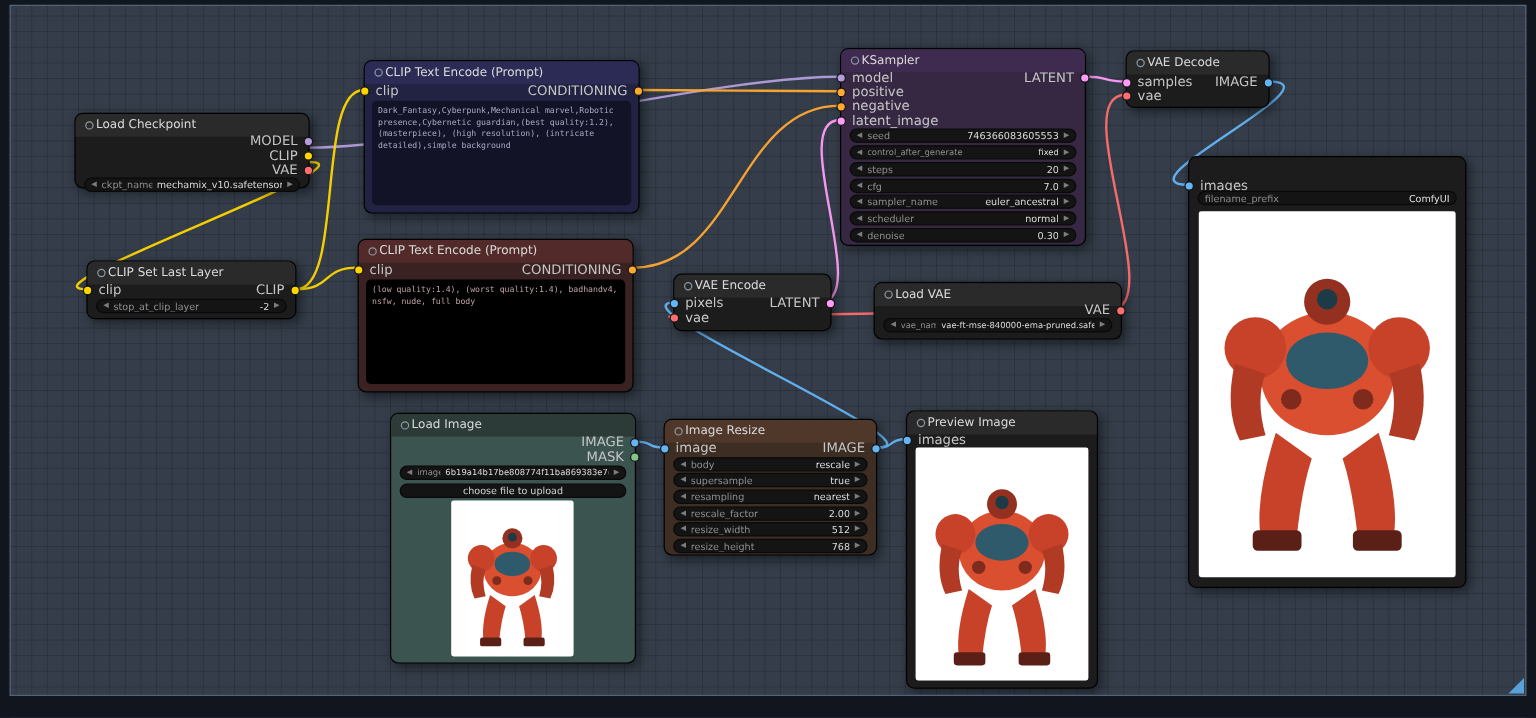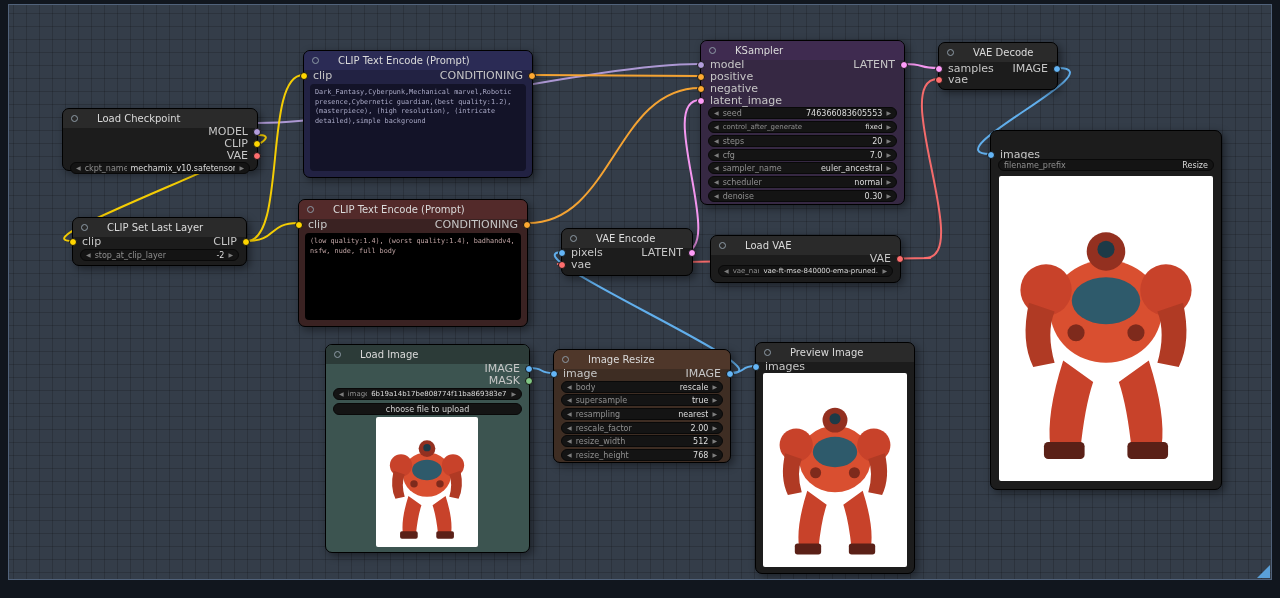--- a/index.html
+++ b/index.html
@@ -8,21 +8,21 @@
 
   #canvas{position:absolute;inset:0;background-color:#343d49;
     background-image:linear-gradient(rgba(0,0,0,.16) 1px,transparent 1px),
                      linear-gradient(90deg,rgba(0,0,0,.16) 1px,transparent 1px);
     background-size:13px 13px;z-index:0}
   #wires{position:absolute;left:0;top:0;width:1280px;height:598px;z-index:1;pointer-events:none}
   #wires path{fill:none;stroke-width:2;stroke-linecap:round;opacity:.95}
 
   .node{position:absolute;z-index:2;background:#1c1c1c;border:1px solid #000;
     border-radius:7px;box-shadow:3px 3px 9px rgba(0,0,0,.45);color:#ccc}
-  .nh{height:19px;display:flex;align-items:center;gap:19px;padding:0 8px;
+  .nh{height:19px;display:flex;align-items:center;gap:2px;padding:0 8px;
     border-radius:6px 6px 0 0;background:#2a2a2a;color:#dadada;font-size:10px;white-space:nowrap;overflow:hidden}
   .cdot{width:7px;height:7px;border-radius:50%;border:1px solid #8d9aa5;flex:none}
 
   .port{position:absolute;width:8px;height:8px;border-radius:50%;border:1px solid #141414;z-index:3}
   .port.in{left:-4px}
   .port.out{right:-4px}
   .plabel{position:absolute;font-size:11px;line-height:10px;color:#c6c6c6;white-space:nowrap}
   .plabel.in{left:9px}
   .plabel.out{right:9px}
 
@@ -65,21 +65,21 @@
   <path d="M683,252 C728,252 655,100 700,100" stroke="#FF9CF9"></path>
   <path d="M905,64 C925,64 918,68 938,68" stroke="#FF9CF9"></path>
   <path d="M925,258 C975,258 888,79 938,79" stroke="#FF6E6E"></path>
   <path d="M925,258 C985,258 503,264 563,264" stroke="#FF6E6E"></path>
   <path d="M530,368 C545,368 538,373 553,373" stroke="#64B5F6"></path>
   <path d="M731,373 C746,373 740,366 755,366" stroke="#64B5F6"></path>
   <path d="M731,373 C791,373 503,252 563,252" stroke="#64B5F6"></path>
   <path d="M1058,68 C1118,68 930,154 990,154" stroke="#64B5F6"></path>
 </svg>
 
-<div class="node" style="left:62px;top:108px;width:196px;height:63px">
+<div class="node" style="left:62px;top:94px;width:196px;height:63px">
   <div class="nh">
     <span class="cdot"></span>
     <span>Load Checkpoint</span>
   </div>
   <span class="port out" style="top: 19px; background: rgb(179, 157, 219);"></span>
   <span class="plabel out" style="top:18px">MODEL</span>
   <span class="port out" style="top: 31px; background: rgb(255, 213, 0);"></span>
   <span class="plabel out" style="top:30px">CLIP</span>
   <span class="port out" style="top: 43px; background: rgb(255, 110, 110);"></span>
   <span class="plabel out" style="top:42px">VAE</span>
@@ -202,21 +202,21 @@
   <span class="plabel in" style="top:32px">vae</span>
   <span class="port out" style="top: 22px; background: rgb(100, 181, 246);"></span>
   <span class="plabel out" style="top:21px">IMAGE</span>
 </div>
 
 <div class="node" style="left:990px;top:130px;width:232px;height:360px">
   <span class="port in" style="top: 20px; background: rgb(100, 181, 246);"></span>
   <span class="plabel in" style="top:19px">images</span>
   <div class="widget" style="top:28px">
     <span class="wl">filename_prefix</span>
-    <span class="wv">Resize</span>
+    <span class="wv">ComfyUI</span>
   </div>
   <div class="imgframe" style="left:8px;right:8px;top:45px;bottom:8px">
     <svg viewBox="0 0 100 140" preserveAspectRatio="xMidYMid meet">
         <use href="#robot"></use>
       </svg>
   </div>
 </div>
 
 <div class="node" style="left:561px;top:228px;width:132px;height:48px">
   <div class="nh">
@@ -224,21 +224,21 @@
     <span>VAE Encode</span>
   </div>
   <span class="port in" style="top: 20px; background: rgb(100, 181, 246);"></span>
   <span class="plabel in" style="top:19px">pixels</span>
   <span class="port in" style="top: 32px; background: rgb(255, 110, 110);"></span>
   <span class="plabel in" style="top:31px">vae</span>
   <span class="port out" style="top: 20px; background: rgb(255, 156, 249);"></span>
   <span class="plabel out" style="top:19px">LATENT</span>
 </div>
 
-<div class="node" style="left:710px;top:235px;width:191px;height:48px">
+<div class="node" style="left:728px;top:235px;width:207px;height:48px">
   <div class="nh">
     <span class="cdot"></span>
     <span>Load VAE</span>
   </div>
   <span class="port out" style="top: 19px; background: rgb(255, 110, 110);"></span>
   <span class="plabel out" style="top:18px">VAE</span>
   <div class="widget sm" style="top:29px">
     <span class="arr">◀</span>
     <span class="wl">vae_name</span>
     <span class="wv">vae-ft-mse-840000-ema-pruned.safetensors</span>

